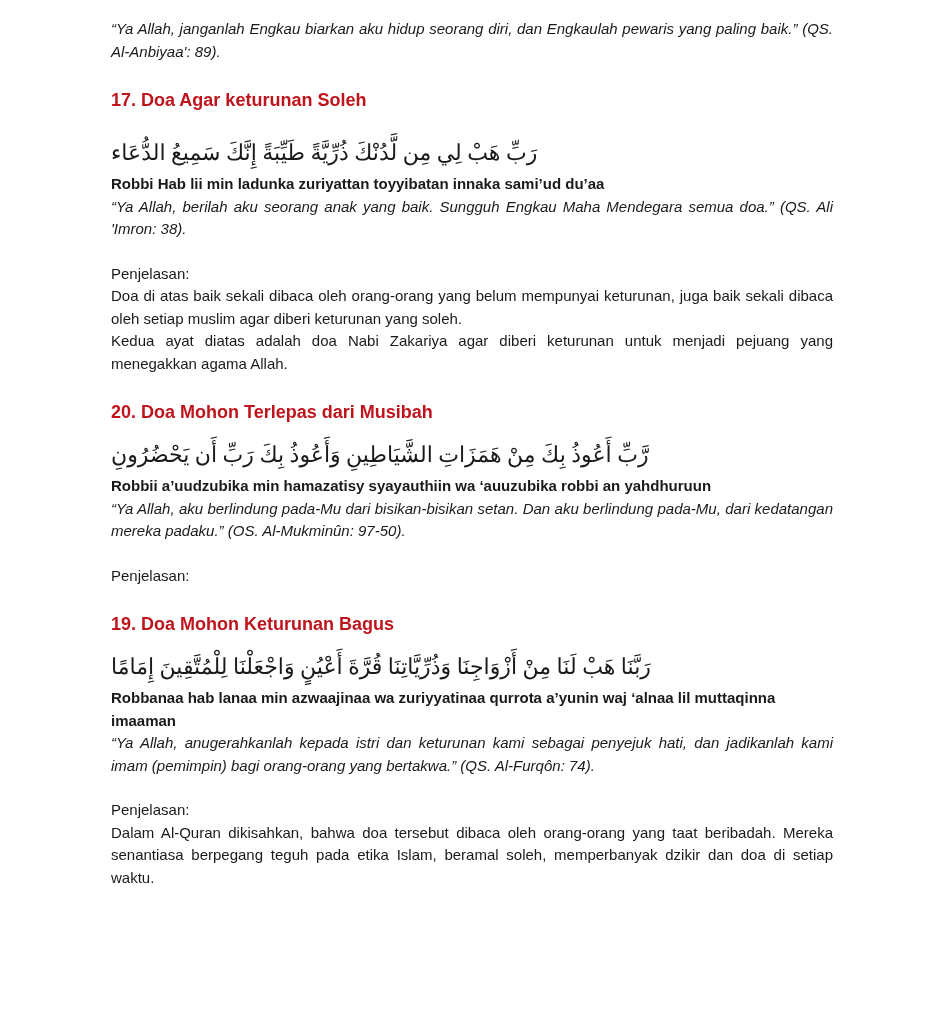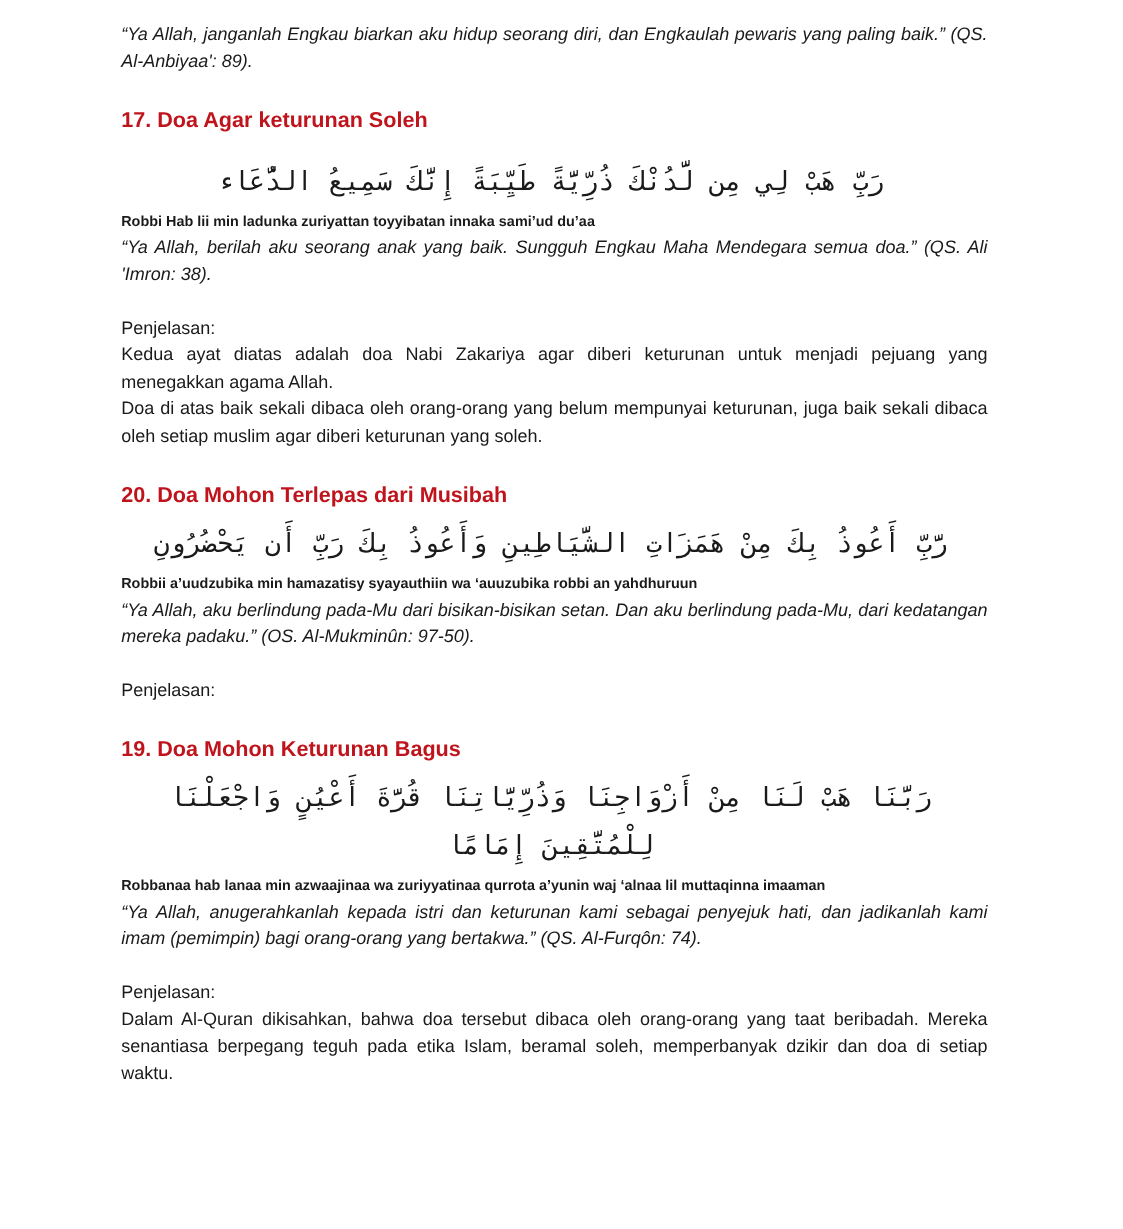--- a/index.html
+++ b/index.html
@@ -10,21 +10,21 @@
     body {
       width: 936px;
       height: 1024px;
       overflow: hidden;
       position: relative;
       font-family: "Liberation Sans", sans-serif;
       color: #1a1a1a;
     }
     .page {
       position: absolute;
-      left: 101px;
+      left: 111px;
       top: 18px;
       width: 722px;
     }
     .para {
       font-size: 15px;
       line-height: 22.5px;
       margin: 0;
       text-align: justify;
     }
     .quote {
@@ -32,30 +32,30 @@
     }
     .heading {
       color: #c0141c;
       font-weight: bold;
       font-size: 18px;
       line-height: 22px;
       margin: 0;
     }
     .arabic {
       direction: rtl;
-      text-align: center;
-      font-family: Liberation Mono, monospace;
+      text-align: left;
+      font-family: Liberation Serif, serif;
       font-size: 22px;
       line-height: 40px;
       margin: 0;
       padding-right: 6px;
     }
     .latin {
       font-weight: bold;
-      font-size: 12px;
+      font-size: 15px;
       line-height: 22.5px;
       margin: 0;
     }
     .label {
       font-weight: normal;
       font-size: 15px;
       line-height: 22.5px;
       margin: 0;
     }
     .gap-s { height: 12px; }
@@ -71,22 +71,22 @@
   <div class="gap-l"></div>
 
   <section>
     <h2 class="heading">17. Doa Agar keturunan Soleh</h2>
     <div class="gap-m"></div>
     <p class="arabic">رَبِّ هَبْ لِي مِن لَّدُنْكَ ذُرِّيَّةً طَيِّبَةً إِنَّكَ سَمِيعُ الدُّعَاء</p>
     <p class="latin">Robbi Hab lii min ladunka zuriyattan toyyibatan innaka sami’ud du’aa</p>
     <p class="para quote">“Ya Allah, berilah aku seorang anak yang baik. Sungguh Engkau Maha Mendegara semua  doa.” (QS. Ali 'Imron: 38).</p>
     <div class="gap-m"></div>
     <p class="label">Penjelasan:</p>
+    <p class="para">Doa di atas baik sekali dibaca oleh orang-orang yang belum mempunyai keturunan, juga baik sekali dibaca oleh setiap muslim agar diberi keturunan yang soleh.</p>
     <p class="para">Kedua ayat diatas adalah doa Nabi Zakariya agar diberi keturunan untuk menjadi pejuang yang menegakkan agama Allah.</p>
-    <p class="para">Doa di atas baik sekali dibaca oleh orang-orang yang belum mempunyai keturunan, juga baik sekali dibaca oleh setiap muslim agar diberi keturunan yang soleh.</p>
   </section>
 
   <div class="gap-l"></div>
 
   <section>
     <h2 class="heading">20. Doa Mohon Terlepas dari Musibah</h2>
     <div class="gap-s"></div>
     <p class="arabic">رَّبِّ أَعُوذُ بِكَ مِنْ هَمَزَاتِ الشَّيَاطِينِ وَأَعُوذُ بِكَ رَبِّ أَن يَحْضُرُونِ</p>
     <p class="latin">Robbii a’uudzubika min hamazatisy syayauthiin wa ‘auuzubika robbi an yahdhuruun</p>
     <p class="para quote">“Ya Allah, aku berlindung pada-Mu dari bisikan-bisikan setan. Dan aku berlindung pada-Mu, dari kedatangan mereka padaku.” (OS. Al-Mukminûn: 97-50).</p>

